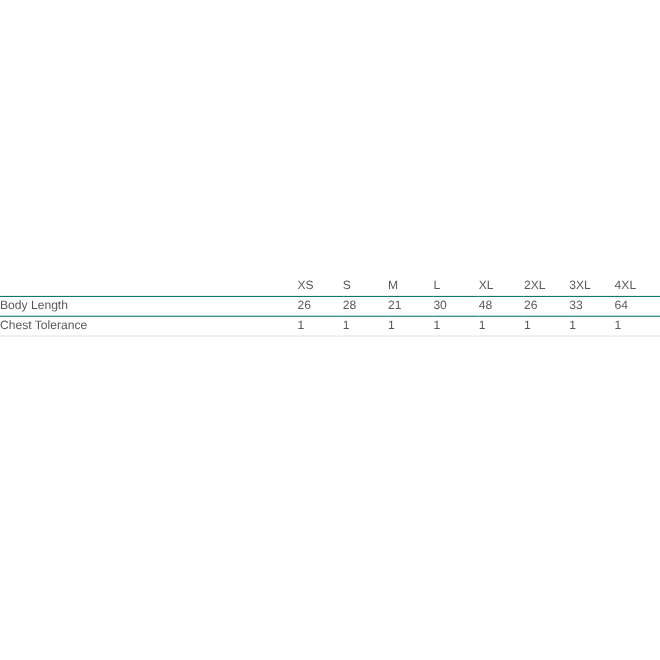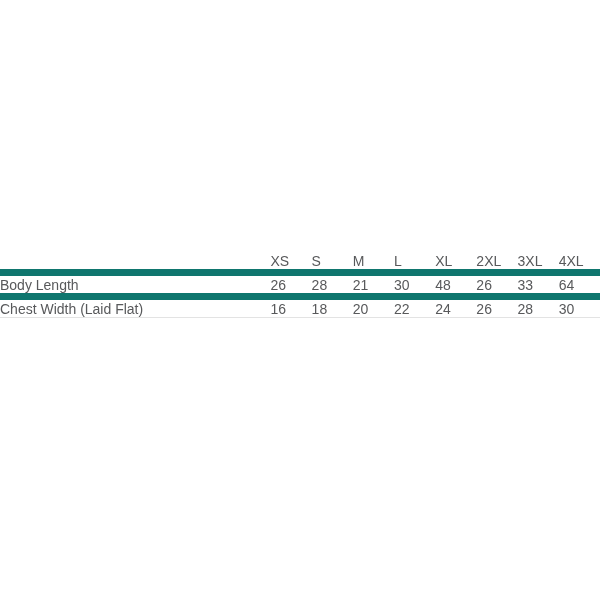--- a/index.html
+++ b/index.html
@@ -28,35 +28,35 @@
   }
   table.chart {
     width: 600px;
     border-collapse: collapse;
     table-layout: fixed;
   }
   table.chart th,
   table.chart td {
     font-weight: normal;
     text-align: left;
-    font-size: 14px;
+    font-size: 11px;
     line-height: 1;
     color: #58595b;
     padding: 0;
     vertical-align: middle;
     white-space: nowrap;
   }
   thead th {
     height: 17px;
     padding-bottom: 4px;
     font-size: 8.5px;
     color: #58595b;
   }
   tbody tr {
-    border-top: 7px solid #0f766e;
+    border-top: 1px solid #0f766e;
     margin-left: 40px;
   }
   tbody tr:last-child {
     border-bottom: 1px solid #e3e3e3;
   }
   tbody td {
     height: 17px;
     padding-top: 1px;
     padding-bottom: 1px;
   }
@@ -115,26 +115,26 @@
           <td class="val-cell">26</td>
           <td class="val-cell">28</td>
           <td class="val-cell">21</td>
           <td class="val-cell">30</td>
           <td class="val-cell">48</td>
           <td class="val-cell">26</td>
           <td class="val-cell">33</td>
           <td class="val-cell">64</td>
         </tr>
         <tr>
-          <td class="label-cell">Chest Width (Laid Flat)</td>
-          <td class="val-cell">16</td>
-          <td class="val-cell">18</td>
-          <td class="val-cell">20</td>
-          <td class="val-cell">22</td>
-          <td class="val-cell">24</td>
-          <td class="val-cell">26</td>
-          <td class="val-cell">28</td>
-          <td class="val-cell">30</td>
+          <td class="label-cell">Chest Tolerance</td>
+          <td class="val-cell">1</td>
+          <td class="val-cell">1</td>
+          <td class="val-cell">1</td>
+          <td class="val-cell">1</td>
+          <td class="val-cell">1</td>
+          <td class="val-cell">1</td>
+          <td class="val-cell">1</td>
+          <td class="val-cell">1</td>
         </tr>
       </tbody>
     </table>
   </div>
 </div>
 
 </body></html>

